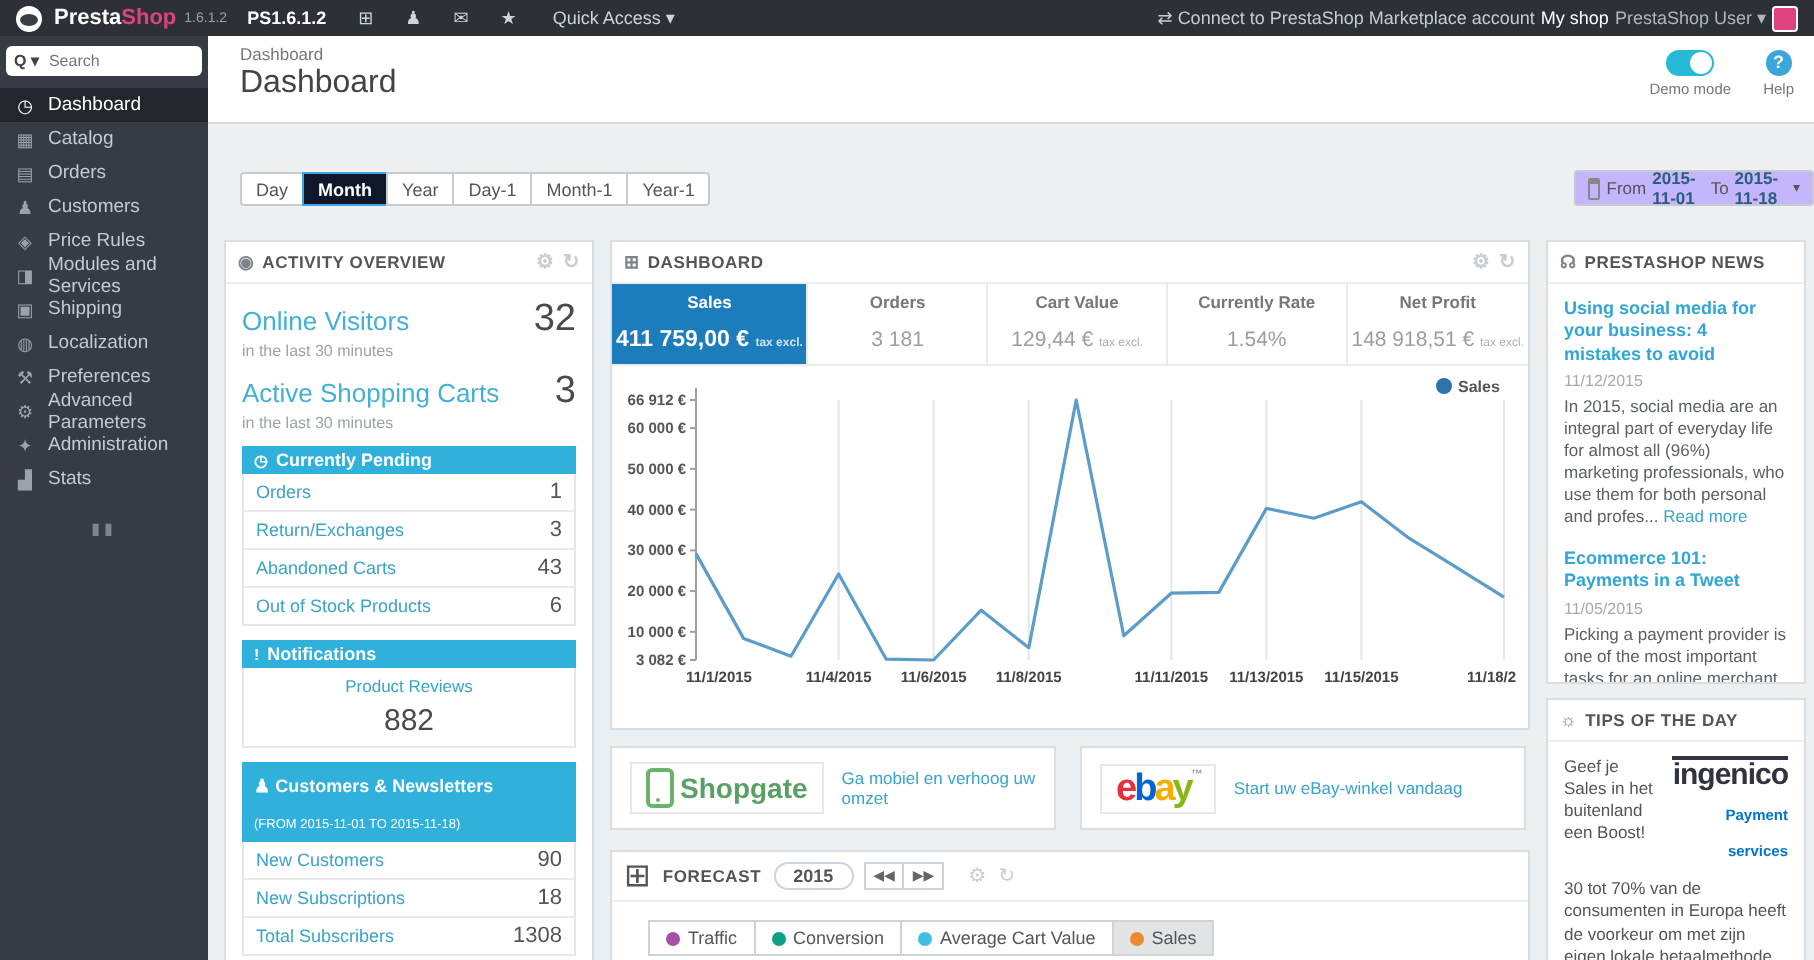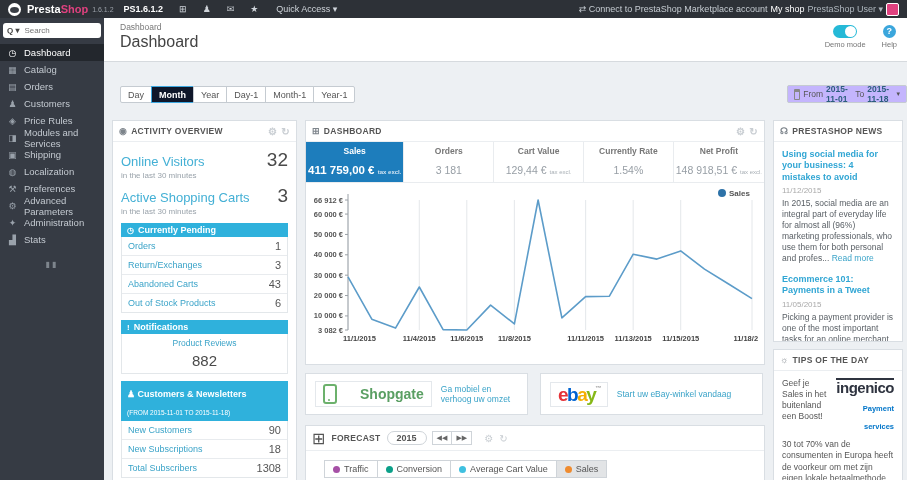--- a/index.html
+++ b/index.html
@@ -100,21 +100,21 @@
   .kpi.active{background:#1d7dbc}
   .kpi.active .kl,.kpi.active .kv{color:#fff}
   .kpi.active .kv{font-size:11.5px;font-weight:bold}
   .kpi.active .ks{color:#cfe3f2}
   .chartwrap{padding:3px 4px 0 2px}
 
   .modcard{position:absolute;top:373px;height:42px;width:223px;background:#fff;border:1px solid #d9dee3;box-sizing:border-box;
            display:flex;align-items:center;padding:0 9px;gap:9px}
   #mod-shopgate{left:305px}
   #mod-ebay{left:540px}
-  .logobox{border:1px solid #e4e8ec;padding:2px 7px;display:flex;align-items:center;gap:23px;background:#fff}
+  .logobox{border:1px solid #e4e8ec;padding:2px 7px;display:flex;align-items:center;gap:3px;background:#fff}
   .sg-ic{width:10px;height:16px;border:2px solid #6cb16c;border-radius:3px;position:relative}
   .sg-ic:after{content:"";position:absolute;left:3px;bottom:1px;width:2px;height:2px;border-radius:50%;background:#6cb16c}
   .sg-word{font-size:14px;font-weight:bold}
   .ebay-word{font-size:19px;font-weight:bold;letter-spacing:-1.5px;line-height:1}
   .tm{font-size:6px;color:#999;vertical-align:top}
   .modlink{font-size:8.5px;color:#3aa3c8;line-height:1.2}
 
   #forecast-panel{left:305px;top:425px;width:460px;height:80px}
   .fc-h{height:24px;display:flex;align-items:center;gap:6px;padding:0 6px;border-bottom:1px solid #ebeef1}
   .fc-h .ti{font-size:8.5px;font-weight:bold;color:#555;letter-spacing:.3px}

